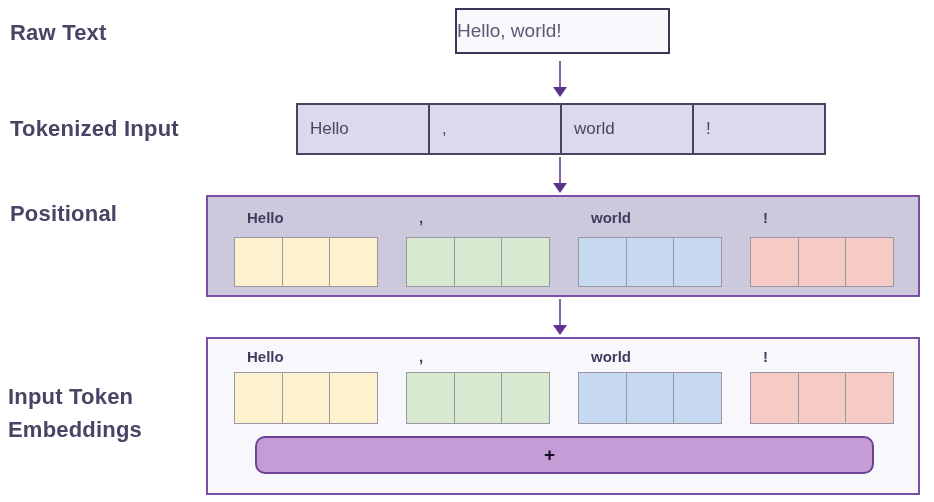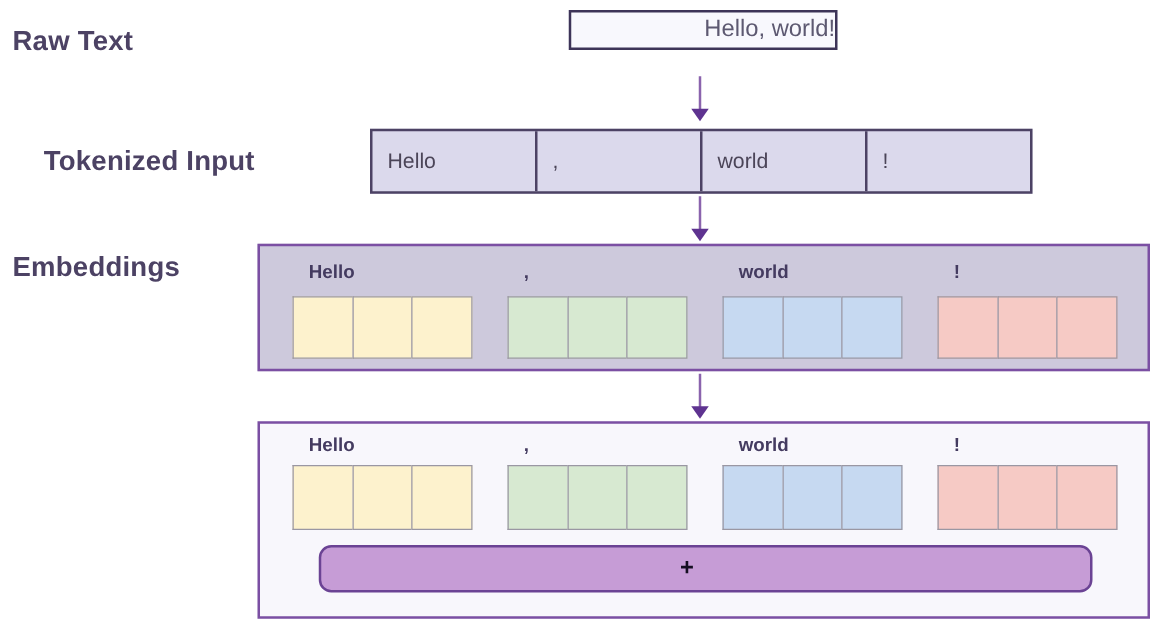--- a/index.html
+++ b/index.html
@@ -19,24 +19,24 @@
   }
 
   
   .stage-label {
     position:absolute; left:10px; color:#4c4264; font-weight:bold;
     font-size:22px; line-height:33px; letter-spacing:0.2px;
   }
 
   
   .raw-box {
-    position:absolute; left:455px; top:8px; width:215px; height:32px;
+    position:absolute; left:455px; top:8px; width:215px; height:46px;
     background:#f8f8fd; border:2px solid #3d3458;
-    display:flex; align-items:center; justify-content:flex-end;
-    color:#5d5971; font-size:19px;padding-left:40px;
+    display:flex; align-items:center; justify-content:flex-start;
+    color:#5d5971; font-size:19px;
   }
 
   
   .arrow { position:absolute; left:553px; width:14px; height:36px; }
   .arrow .shaft { position:absolute; left:6px; top:0; width:2px; height:27px; background:#8a63ad; }
   .arrow .head {
     position:absolute; left:0; bottom:0; width:0; height:0;
     border-left:7px solid transparent; border-right:7px solid transparent;
     border-top:10px solid #5e3390;
   }
@@ -89,26 +89,30 @@
   }
   .pos-bar .plus { margin-right:30px; font-size:19px; }
 </style>
 </head>
 <body>
 
 <div class="canvas">
 
   <div class="stage-label" style="top:16px;">Raw Text</div>
 
-  <div class="stage-label" style="top:112px;margin-left:25px;">Tokenized Input</div>
+  <div class="stage-label" style="top:112px;">Tokenized Input</div>
 
   <div class="stage-label" style="top:197px;">
+    <div>Positional</div>
+  </div>
+
+  <div class="stage-label" style="top:380px;left:8px;">
+    <div>Input Token</div>
     <div>Embeddings</div>
   </div>
-
 
   <div class="raw-box dots-light">
     <span>Hello, world!</span>
   </div>
 
   <div class="arrow arrow-1">
     <div class="shaft"></div>
       <div class="head"></div>
   </div>
   <div class="arrow arrow-2">

